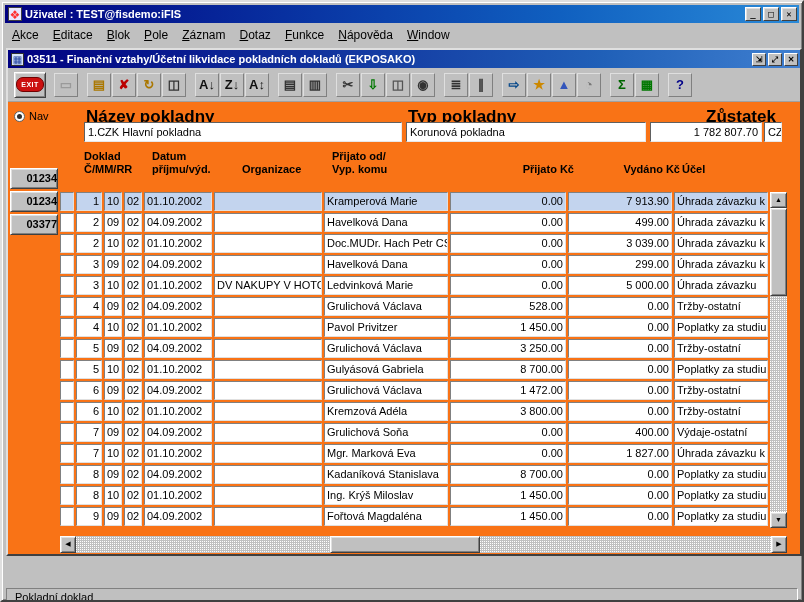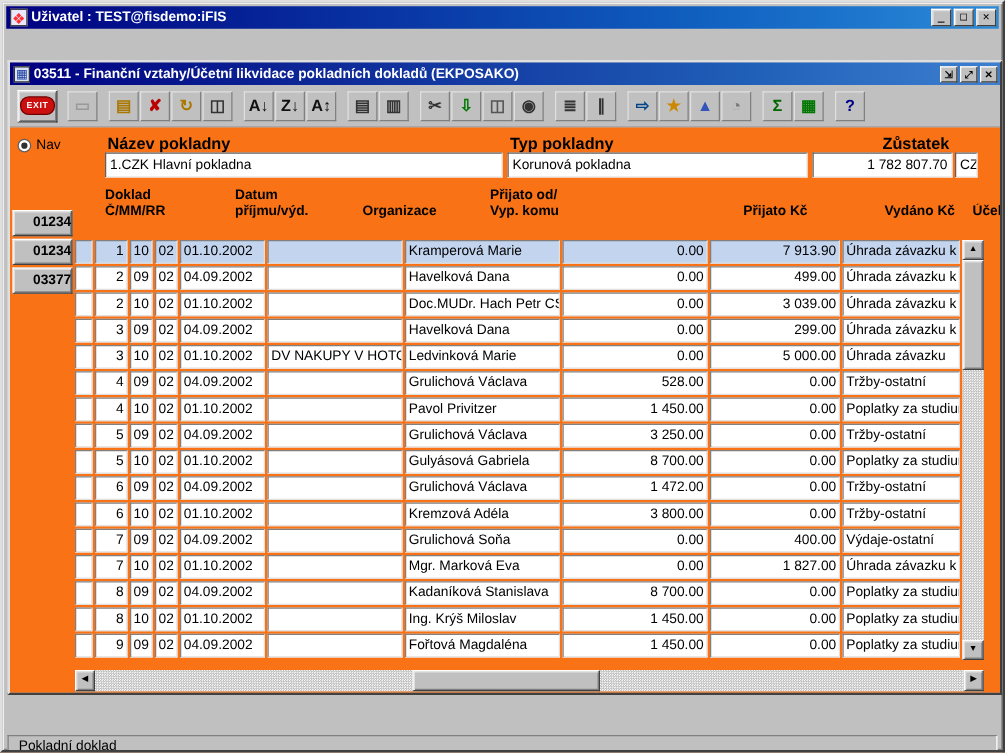--- a/index.html
+++ b/index.html
@@ -51,38 +51,38 @@
   .exit-pill { background:#cc1010; color:#ffffff; font-size:7px; font-weight:bold; letter-spacing:0.5px;
     padding:3px 4px; border-radius:7px; border:1px solid #700000; }
   .tool-icon { width:24px; height:24px; margin-right:1px; display:flex; align-items:center; justify-content:center;
     background:#c0c0c0; border:1px solid; border-color:#dfdfdf #808080 #808080 #dfdfdf;
     font-size:13px; font-weight:bold; overflow:hidden; white-space:nowrap; }
   .tool-icon.gap { margin-left:8px; }
 
   
   .canvas { position:absolute; left:0; top:52px; right:0; bottom:0; background:#f97316; overflow:hidden; }
 
-  .lbl { position:absolute; font-size:13px; font-weight:bold; color:#000; white-space:nowrap; }
+  .lbl { position:absolute; font-size:17px; font-weight:bold; color:#000; white-space:nowrap; }
   .field { position:absolute; height:20px; background:#ffffff; font-size:11px; line-height:18px;
     padding:0 3px; border:1px solid; border-color:#606060 #e8e8e8 #e8e8e8 #606060; overflow:hidden; white-space:nowrap; }
   .field.num { text-align:right; }
 
   
   .nav-radio { position:absolute; left:6px; top:8px; display:flex; align-items:center; font-size:11px; }
   .radio-circle { width:11px; height:11px; border-radius:50%; background:#ffffff; margin-right:4px;
     border:1px solid #606060; position:relative; }
   .radio-circle::after { content:""; position:absolute; left:2px; top:2px; width:5px; height:5px;
     border-radius:50%; background:#303030; }
   .nav-btn { position:absolute; left:2px; width:48px; height:21px; font-size:11px; font-weight:bold;
     text-align:right; line-height:19px; }
 
   
-  .thead { position:absolute; left:48px; top:48px; width:708px; display:grid;
+  .thead { position:absolute; left:60px; top:48px; width:708px; display:grid;
     grid-template-columns:14px 26px 18px 18px 68px 108px 124px 116px 104px 94px;
-    column-gap:14px; grid-template-rows:13px 13px; font-size:11px; font-weight:bold; }
+    column-gap:2px; grid-template-rows:13px 13px; font-size:11px; font-weight:bold; }
   .thead div { white-space:nowrap; overflow:hidden; }
   .r { text-align:right; }
 
   
   .tbody { position:absolute; left:52px; top:90px; width:708px; }
   .grid-row { display:grid; grid-template-columns:14px 26px 18px 18px 68px 108px 124px 116px 104px 94px;
     column-gap:2px; height:21px; }
   .cell { height:19px; background:#ffffff; font-size:11px; line-height:17px; padding:0 2px;
     border:1px solid; border-color:#808080 #e0e0e0 #e0e0e0 #808080; overflow:hidden; white-space:nowrap; }
   .cell.num { text-align:right; }
@@ -114,20 +114,31 @@
 <div class="window">
 
   <div class="titlebar">
     <div class="app-icon">❖</div>
     <div class="title">Uživatel : TEST@fisdemo:iFIS</div>
     <div class="tb-btn">_</div>
     <div class="tb-btn">□</div>
     <div class="tb-btn">✕</div>
   </div>
 
+  <div class="menubar">
+    <div class="menu-item">Akce</div>
+      <div class="menu-item">Editace</div>
+      <div class="menu-item">Blok</div>
+      <div class="menu-item">Pole</div>
+      <div class="menu-item">Záznam</div>
+      <div class="menu-item">Dotaz</div>
+      <div class="menu-item">Funkce</div>
+      <div class="menu-item">Nápověda</div>
+      <div class="menu-item">Window</div>
+  </div>
 
   <div class="mdi">
 
     <div class="mdi-titlebar">
       <div class="mdi-icon">▦</div>
       <div class="title">03511 - Finanční vztahy/Účetní likvidace pokladních dokladů (EKPOSAKO)</div>
       <div class="mdi-btn">⇲</div>
       <div class="mdi-btn">⤢</div>
       <div class="mdi-btn">✕</div>
     </div>

